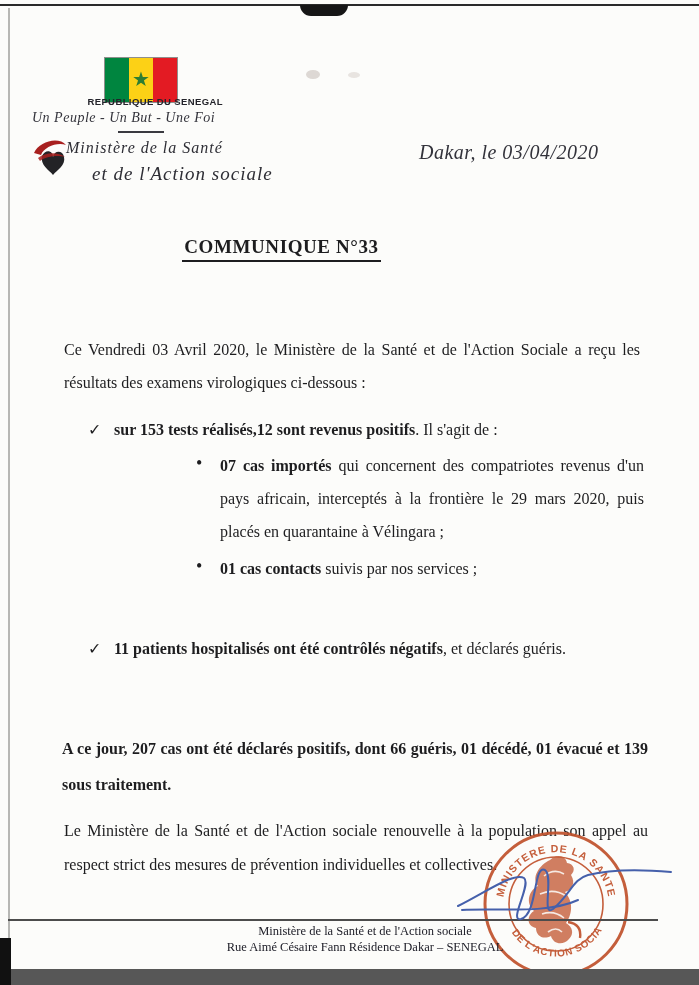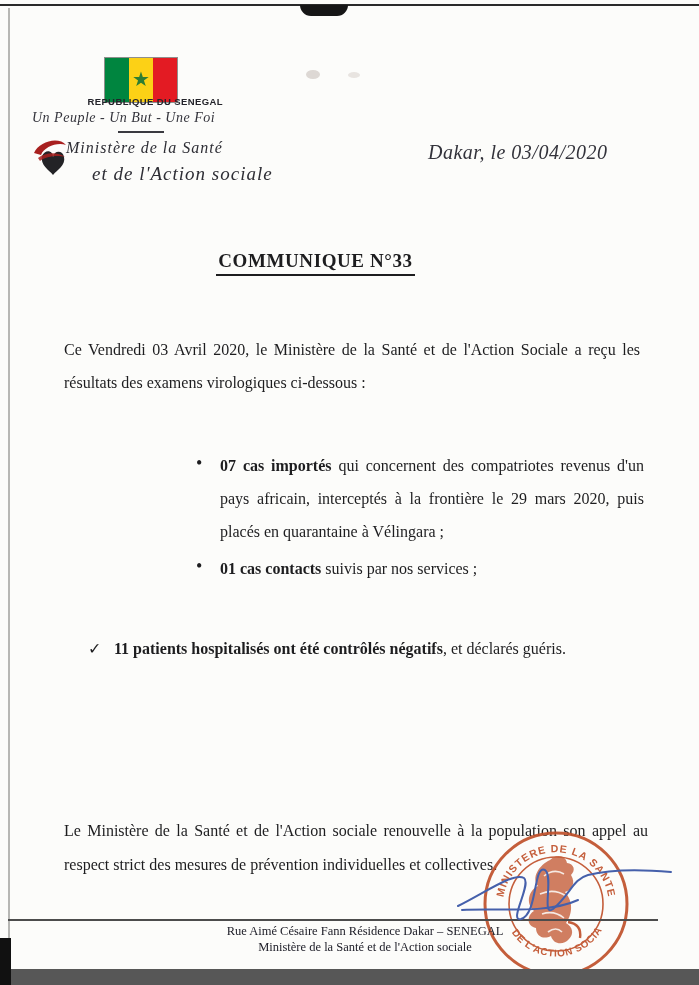--- a/index.html
+++ b/index.html
@@ -23,24 +23,24 @@
   .republic{position:absolute;left:58px;top:96px;width:165px;text-align:right;
     font-family:"Liberation Sans", sans-serif;font-weight:bold;font-size:9.5px;letter-spacing:.4px;color:#23232a;}
   .motto{position:absolute;left:32px;top:110px;width:216px;text-align:left;
     font-style:italic;font-size:14px;letter-spacing:.5px;color:#33333b;}
   .mini-rule{position:absolute;left:118px;top:131px;width:46px;height:2px;background:#3a3a40;}
 
   .ministry-logo{position:absolute;left:32px;top:138px;}
   .ministry-name{position:absolute;left:66px;top:139px;font-style:italic;color:#2e2e35;}
   .ministry-name .l1{font-size:16px;letter-spacing:1px;}
   .ministry-name .l2{font-size:19px;letter-spacing:1px;margin-left:26px;margin-top:6px;}
-  .dateline{position:absolute;left:428px;top:141px;font-style:italic;font-size:20px;letter-spacing:.5px;color:#33333b;}
+  .dateline{position:absolute;left:419px;top:141px;font-style:italic;font-size:20px;letter-spacing:.5px;color:#33333b;}
 
   
-  .title-wrap{position:absolute;left:0;top:250px;width:563px;text-align:center;padding-left:34px;}
+  .title-wrap{position:absolute;left:0;top:236px;width:563px;text-align:center;}
   .title{display:inline-block;font-weight:bold;font-size:19px;letter-spacing:.6px;
     border-bottom:2.5px solid #1d1d1f;padding:0 2px 2px 2px;}
 
   
   .para{position:absolute;font-size:16px;line-height:33px;text-align:justify;color:#1d1d1f;}
   .intro{left:64px;top:333px;width:576px;}
   .check-item{position:absolute;font-size:16px;line-height:33px;padding-left:26px;text-indent:-26px;}
   .check1{left:88px;top:413px;width:555px;}
   .check2{left:88px;top:632px;width:554px;text-align:justify;}
   .check-mark{display:inline-block;width:26px;text-indent:0;}
@@ -93,27 +93,29 @@
     <div class="l2">et de l'Action sociale</div>
   </div>
   <div class="dateline">Dakar, le 03/04/2020</div>
 
   <div class="title-wrap">
     <span class="title">COMMUNIQUE N°33</span>
   </div>
 
   <div class="para intro">Ce Vendredi 03 Avril 2020, le Ministère de la Santé et de l'Action Sociale a reçu les résultats des examens virologiques ci-dessous :</div>
 
+  <div class="check-item check1"><span class="check-mark">✓</span><b>sur 153 tests réalisés,12 sont revenus positifs</b><span>. Il s'agit de :</span></div>
 
   <div class="bullet-item bullet1"><span class="bullet-dot">•</span><b>07 cas importés</b><span> qui concernent des compatriotes revenus d'un pays africain, interceptés à la frontière le 29 mars 2020, puis placés en quarantaine à Vélingara ;</span></div>
 
   <div class="bullet-item bullet2"><span class="bullet-dot">•</span><b>01 cas contacts</b><span> suivis par nos services ;</span></div>
 
   <div class="check-item check2"><span class="check-mark">✓</span><b>11 patients hospitalisés ont été contrôlés négatifs</b><span>, et déclarés guéris.</span></div>
 
+  <div class="para totals">A ce jour, 207 cas ont été déclarés positifs, dont 66 guéris, 01 décédé, 01 évacué et 139 sous traitement.</div>
   <div class="para closing">Le Ministère de la Santé et de l'Action sociale renouvelle à la population son appel au respect strict des mesures de prévention individuelles et collectives.</div>
 
   <svg class="stamp" width="172" height="160" viewBox="0 0 172 160">
     <g fill="none" stroke="#c0512b">
       <circle cx="86" cy="80" r="71" stroke-width="3"></circle>
       <circle cx="86" cy="80" r="47" stroke-width="1.6"></circle>
     </g>
     <defs>
       <path id="arcTop" d="M 34 71 A 53 53 0 0 1 138 71"></path>
       <path id="arcBot" d="M 39 104 A 53 53 0 0 0 133 104"></path>
@@ -139,19 +141,19 @@
 
   <svg class="signature" width="225" height="78" viewBox="0 0 225 78">
     <g fill="none" stroke="#4560ab" stroke-width="2" stroke-linecap="round">
       <path d="M6 58 C 34 44, 62 24, 72 30 C 80 36, 56 74, 69 71 C 86 66, 81 16, 93 22 C 102 28, 89 70, 101 61 C 118 47, 121 31, 136 27 C 160 21, 196 22, 219 24"></path>
       <path d="M10 62 C 48 60, 96 66, 126 52"></path>
     </g>
   </svg>
 
   <div class="footer-rule"></div>
   <div class="footer">
+    <div>Ministère de la Santé et de l'Action sociale</div>
     <div>Rue Aimé Césaire Fann Résidence Dakar – SENEGAL</div>
-    <div>Ministère de la Santé et de l'Action sociale</div>
   </div>
 
   <div class="bottom-bar"></div>
   <div class="corner-block"></div>
 </div>
 
 </body></html>

